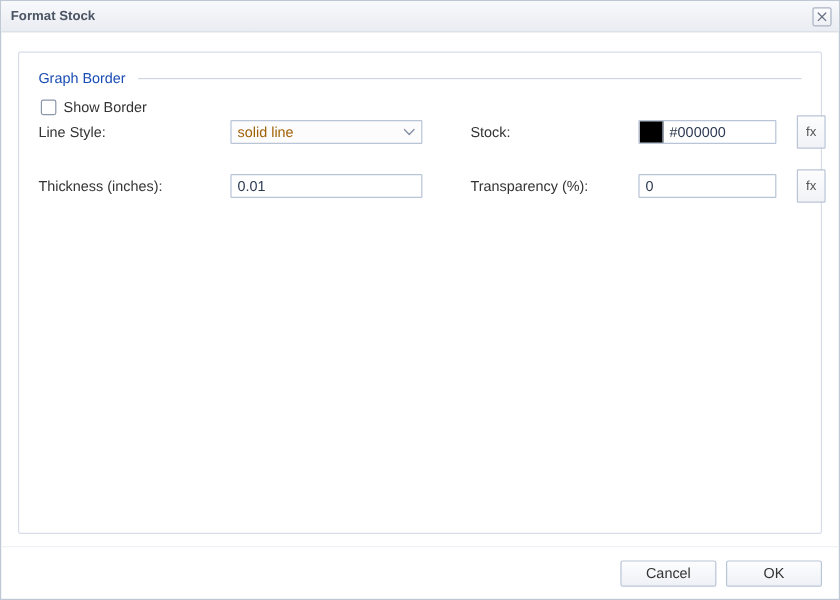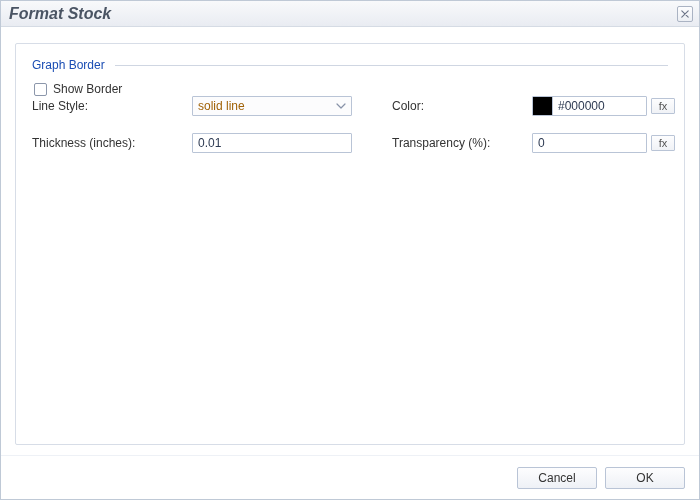--- a/index.html
+++ b/index.html
@@ -27,22 +27,21 @@
     background: linear-gradient(#f8f9fb, #e9ecf2);
     border-bottom: 1px solid #d5dbe4;
     display: flex;
     align-items: center;
     padding: 0 6px 0 8px;
   }
   .titlebar .title {
     flex: 1;
     font-weight: bold;
     color: #4a5463;
-    font-size: 16px;
-    font-style: italic;
+    font-size: 11px;
   }
   .titlebar .close {
     width: 16px;
     height: 16px;
     border: 1px solid #aab3c3;
     border-radius: 2px;
     background: linear-gradient(#fdfdfe,#eceff4);
     display: flex;
     align-items: center;
     justify-content: center;
@@ -142,32 +141,32 @@
     height: 100%;
     background: #000;
     border-right: 1px solid #b9c4d6;
   }
   .color-text {
     padding: 0 5px;
     color: #2d3a52;
     flex: 1;
   }
   .fx-btn {
-    height: 16px;
+    height: 28px;
     width: 24px;
     border: 1px solid #b9c4d6;
     background: linear-gradient(#fdfdfe,#f0f2f6);
     display: flex;
     align-items: center;
     justify-content: center;
     font-size: 11px;
     color: #555;
     cursor: pointer;
     border-radius: 1px;
-    margin-left: 4px;
+    margin-left: 17px;
   }
   .footer {
     height: 44px;
     border-top: 1px solid #eef1f6;
     display: flex;
     justify-content: flex-end;
     align-items: center;
     gap: 8px;
     padding-right: 14px;
   }
@@ -227,21 +226,21 @@
         <div class="lbl">Line Style:</div>
         <div class="select disabled">
           <span>solid line</span>
           <span class="caret">
             <svg viewBox="0 0 10 10">
                 <path d="M1 3 L5 7 L9 3" stroke="#8893a8" stroke-width="1.2" fill="none" stroke-linecap="round" stroke-linejoin="round"></path>
               </svg>
           </span>
         </div>
         <div></div>
-        <div class="lbl">Color:</div>
+        <div class="lbl">Stock:</div>
         <div></div>
         <div class="color-field">
           <div class="swatch" style="background:#000000;border-right:1px solid #b9c4d6;"></div>
           <div class="color-text">#000000</div>
         </div>
         <div class="fx-btn">fx</div>
 
         <div class="lbl">Thickness (inches):</div>
         <div class="input">
           <input class="txt" type="text" value="0.01" style="">

